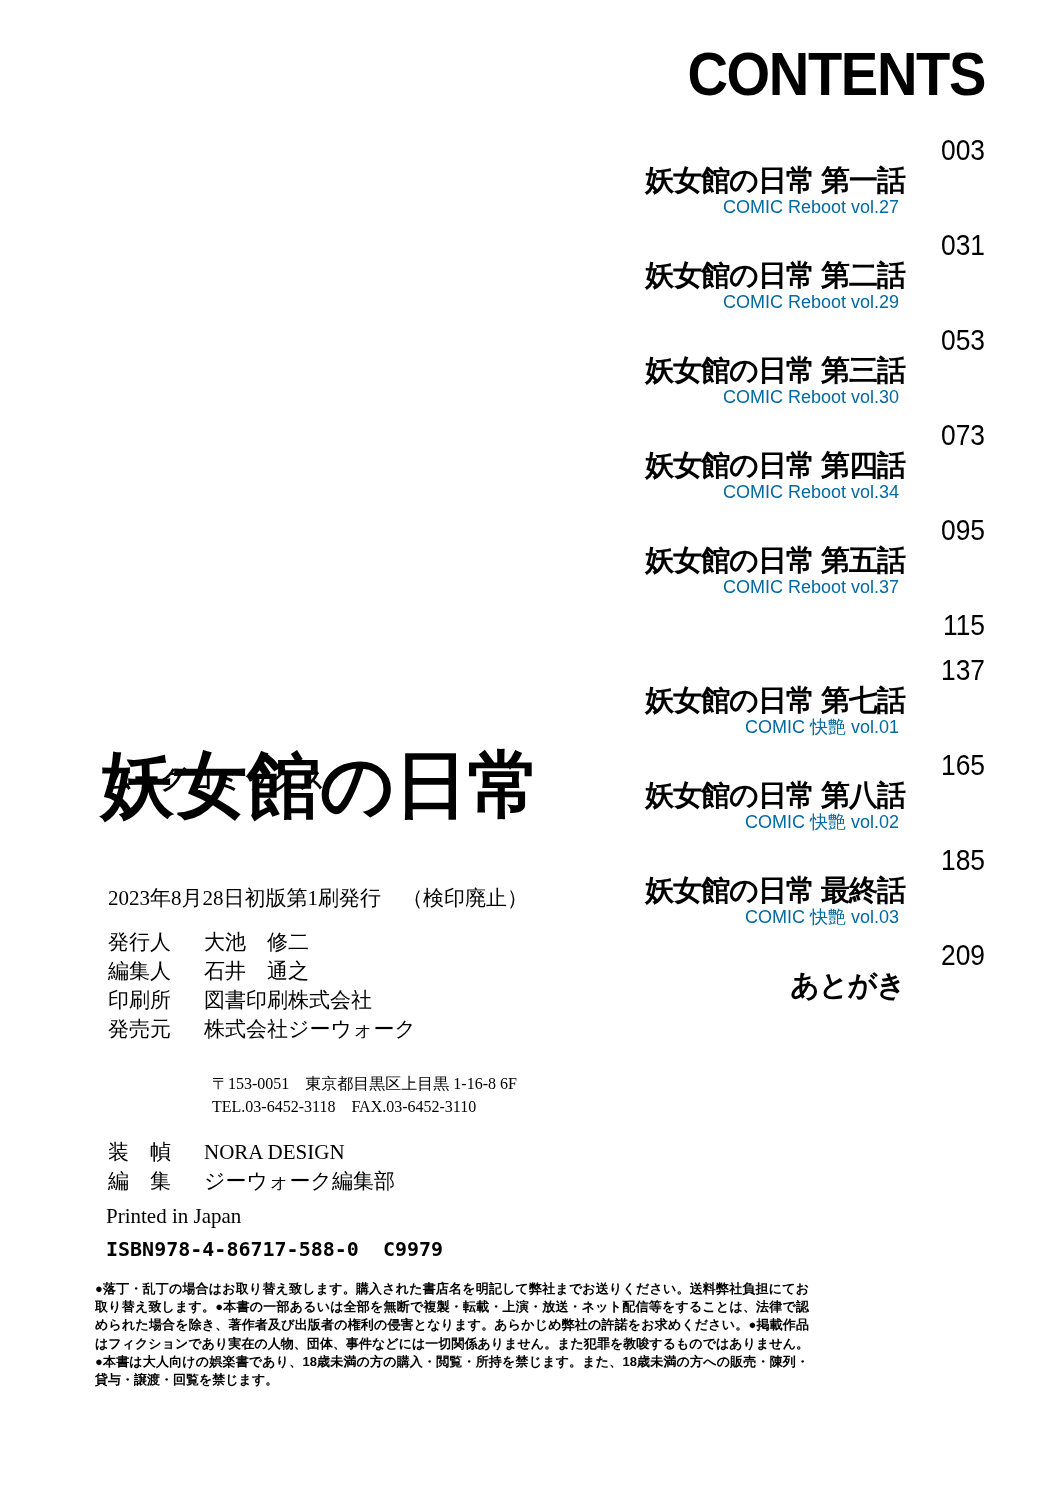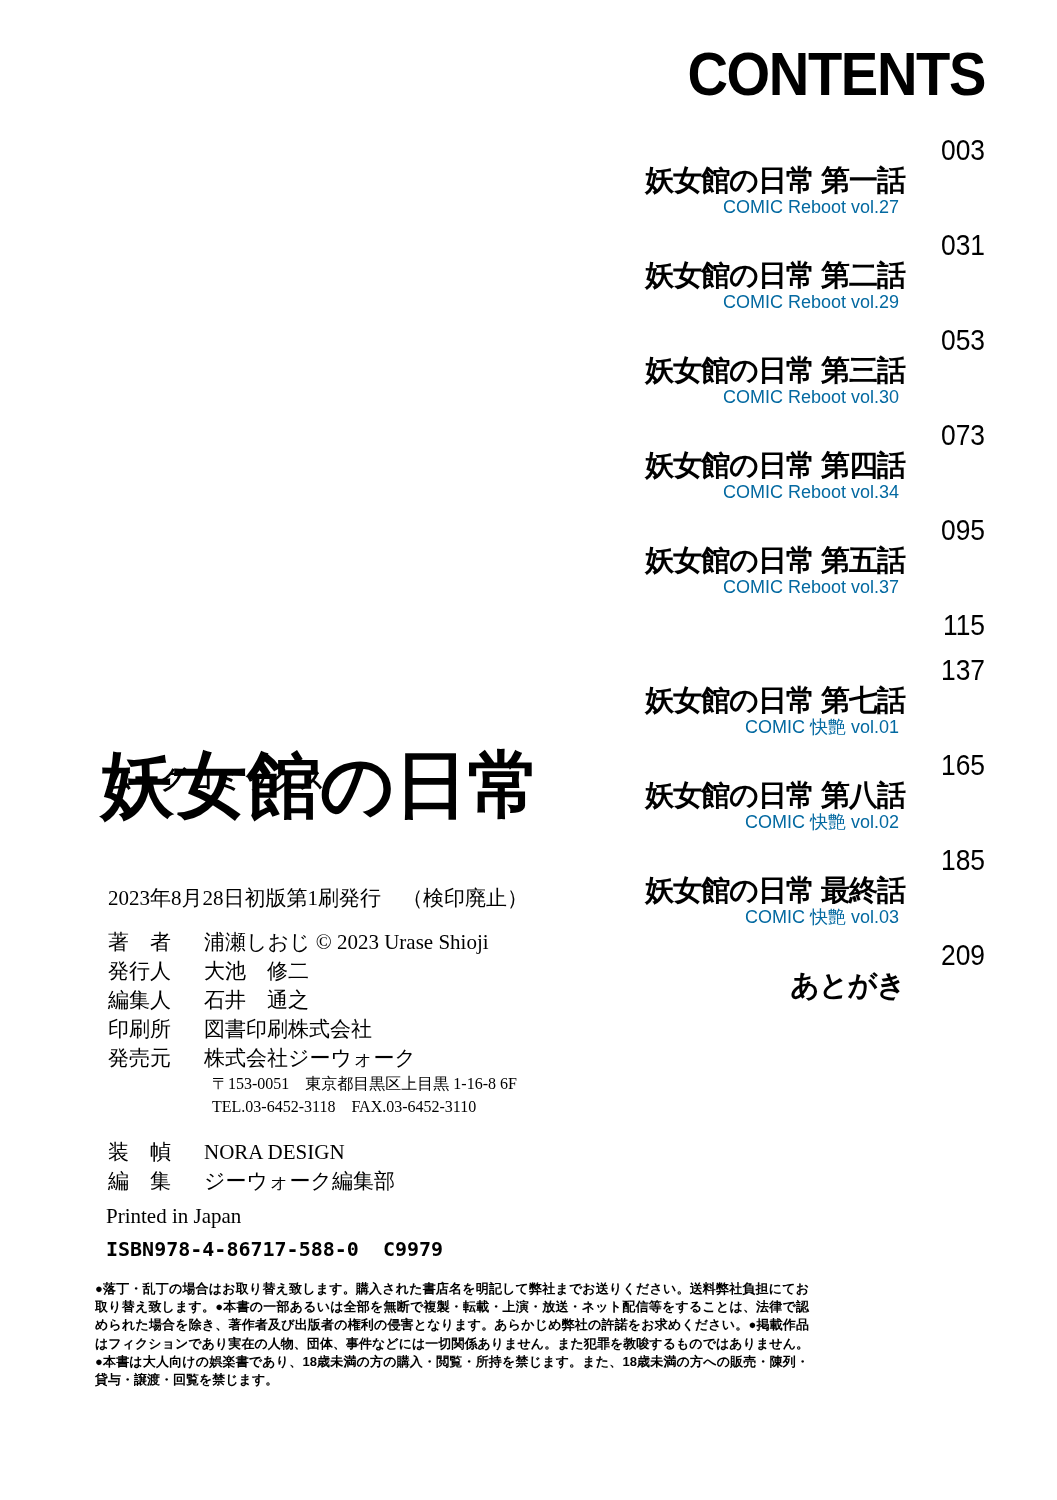--- a/index.html
+++ b/index.html
@@ -166,24 +166,20 @@
     <div class="toc-page">209</div>
   </div>
 </div>
 
 <div class="imprint">ムーグコミックス</div>
 <div class="book-title">妖女館の日常</div>
 <div class="edition">2023年8月28日初版第1刷発行　（検印廃止）</div>
 
 <div class="credits">
   <div class="credit-row">
-    <div class="credit-label">著　者</div>
-    <div class="credit-value">浦瀬しおじ © 2023 Urase Shioji</div>
-  </div>
-  <div class="credit-row">
     <div class="credit-label">発行人</div>
     <div class="credit-value">大池　修二</div>
   </div>
   <div class="credit-row">
     <div class="credit-label">編集人</div>
     <div class="credit-value">石井　通之</div>
   </div>
   <div class="credit-row">
     <div class="credit-label">印刷所</div>
     <div class="credit-value">図書印刷株式会社</div>

